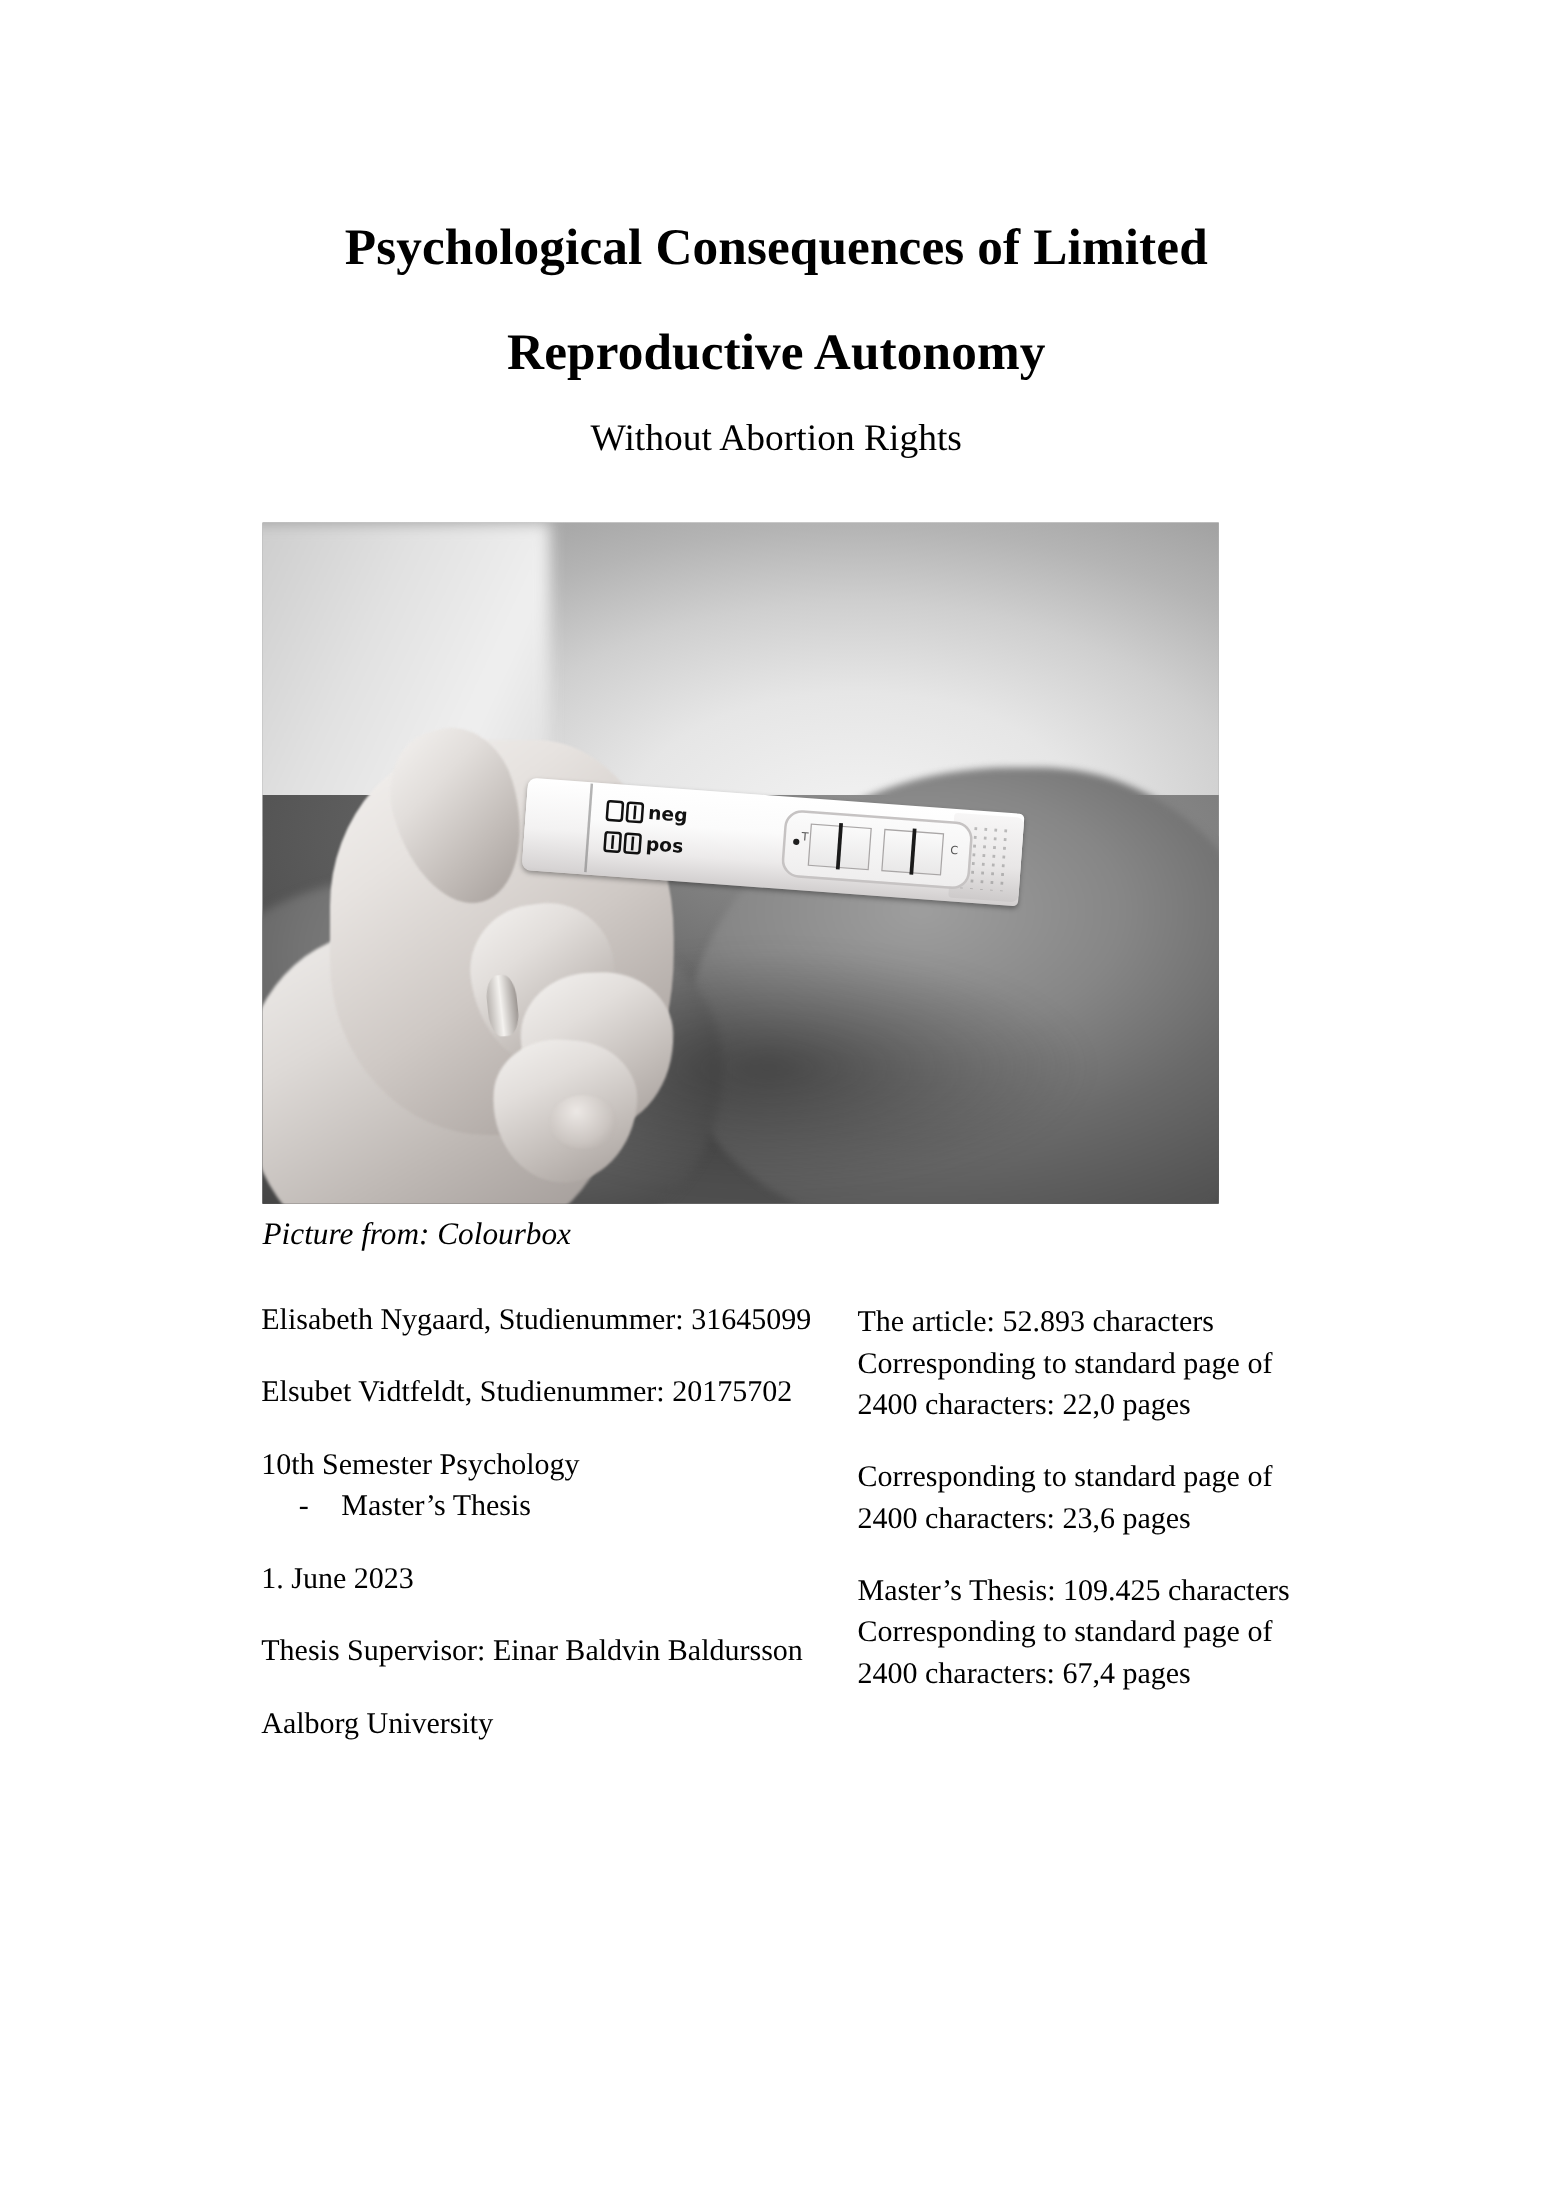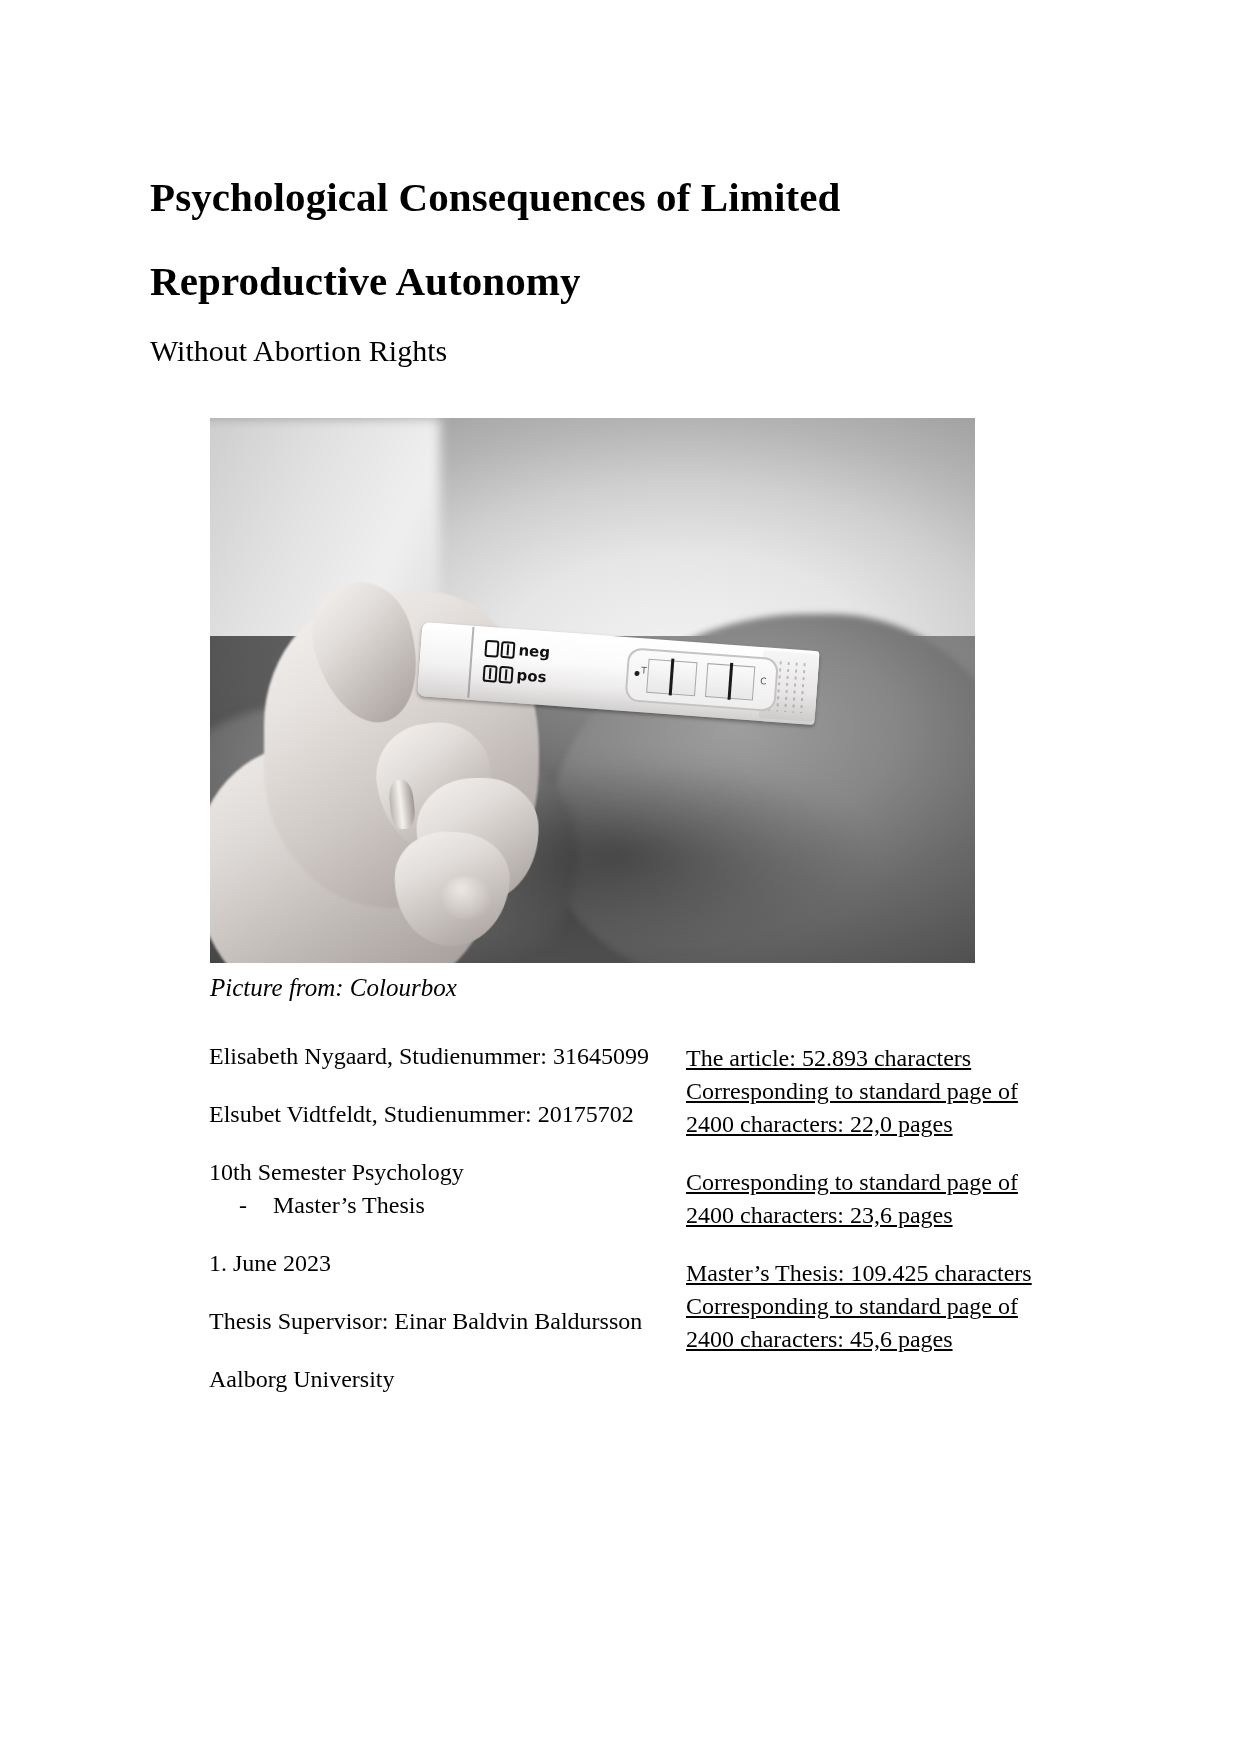--- a/index.html
+++ b/index.html
@@ -21,21 +21,21 @@
     inset: 0;
     background: #ffffff;
   }
 
   
   .title-block {
     position: absolute;
     left: 150px;
     top: 155px;
     width: 942px;
-    text-align: left;
+    text-align: center;
   }
   .title-line {
     font-weight: bold;
     font-size: 41px;
     line-height: 84px;
     letter-spacing: 0.1px;
     white-space: nowrap;
   }
   .subtitle-line {
     font-size: 30px;
@@ -292,21 +292,21 @@
     padding-left: 38px;
     position: relative;
   }
   .bullet-line .dash {
     position: absolute;
     left: 30px;
   }
   .bullet-line .dash-text {
     margin-left: 26px;
   }
-  .nowrap { white-space: nowrap; text-decoration: underline; }
+  .nowrap { white-space: nowrap; }
 </style>
 </head>
 <body>
 
 <div class="page">
 
   <div class="title-block">
     <div class="title-line">Psychological Consequences of Limited</div>
     <div class="title-line">Reproductive Autonomy</div>
     <div class="subtitle-line">Without Abortion Rights</div>
@@ -398,17 +398,17 @@
       <div class="nowrap">Corresponding to standard page of</div>
       <div class="nowrap">2400 characters:  22,0 pages</div>
     </div>
     <div class="block">
       <div class="nowrap">Corresponding to standard page of</div>
       <div class="nowrap">2400 characters:  23,6 pages</div>
     </div>
     <div class="block">
       <div class="nowrap">Master’s Thesis:  109.425 characters</div>
       <div class="nowrap">Corresponding to standard page of</div>
-      <div class="nowrap">2400 characters:  45,6 pages</div>
+      <div class="nowrap">2400 characters:  67,4 pages</div>
     </div>
   </div>
 
 </div>
 
 </body></html>

